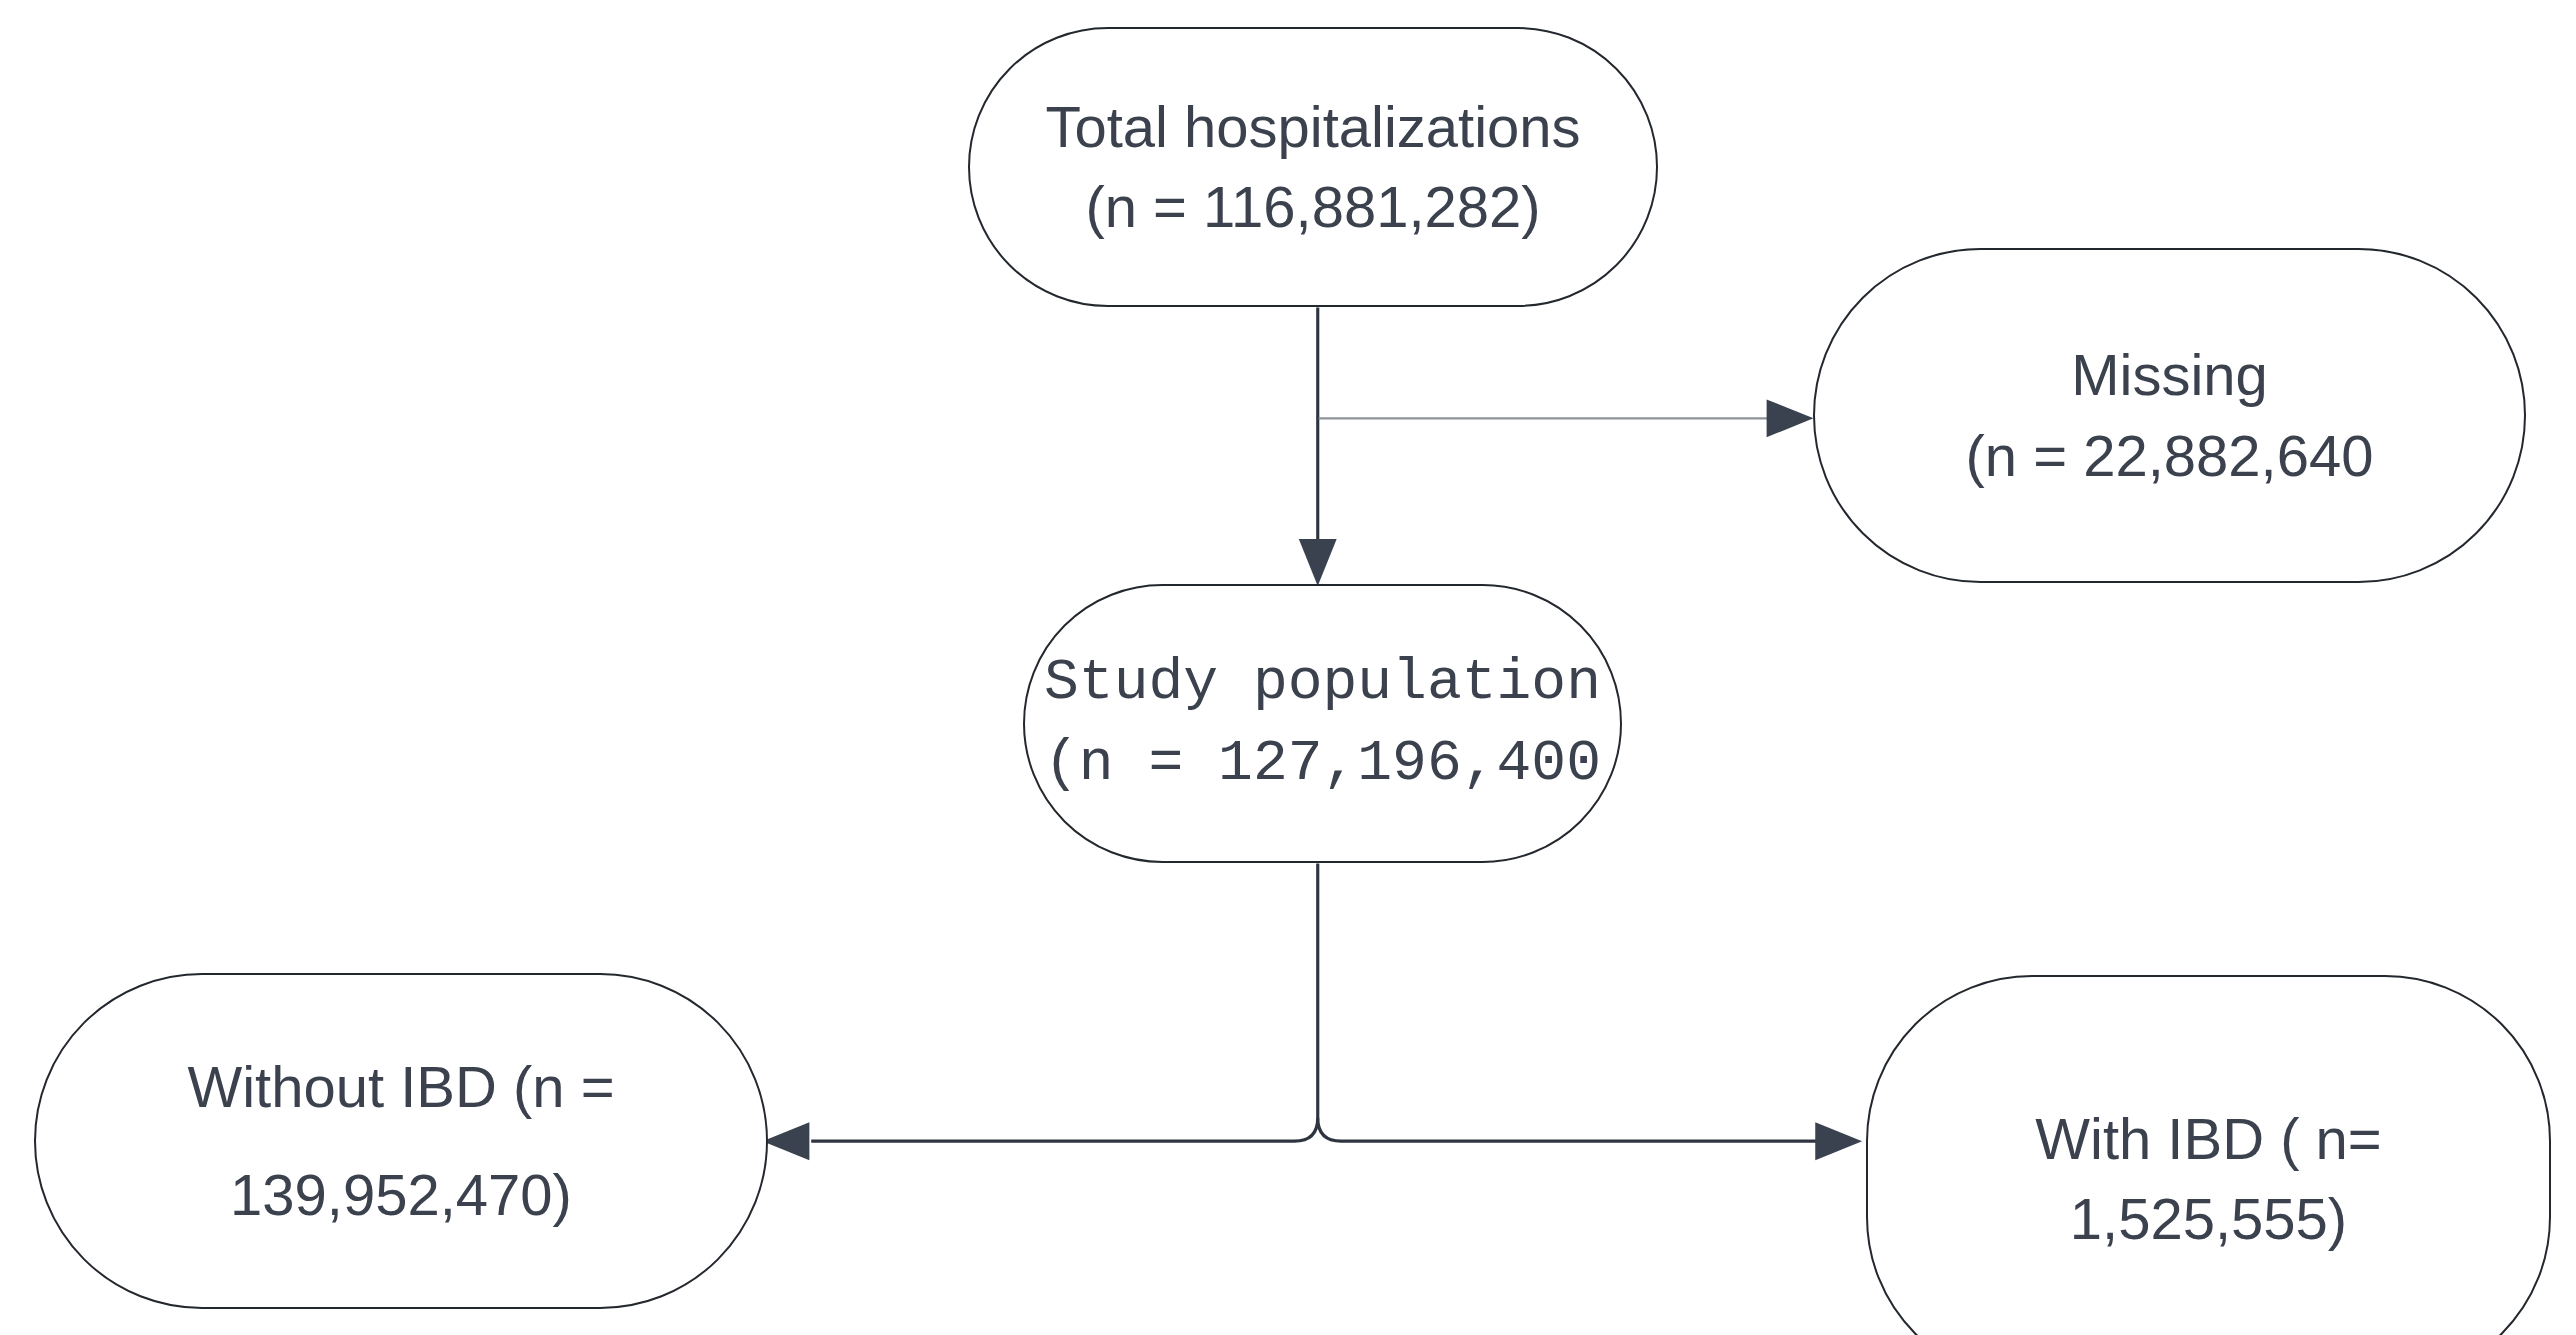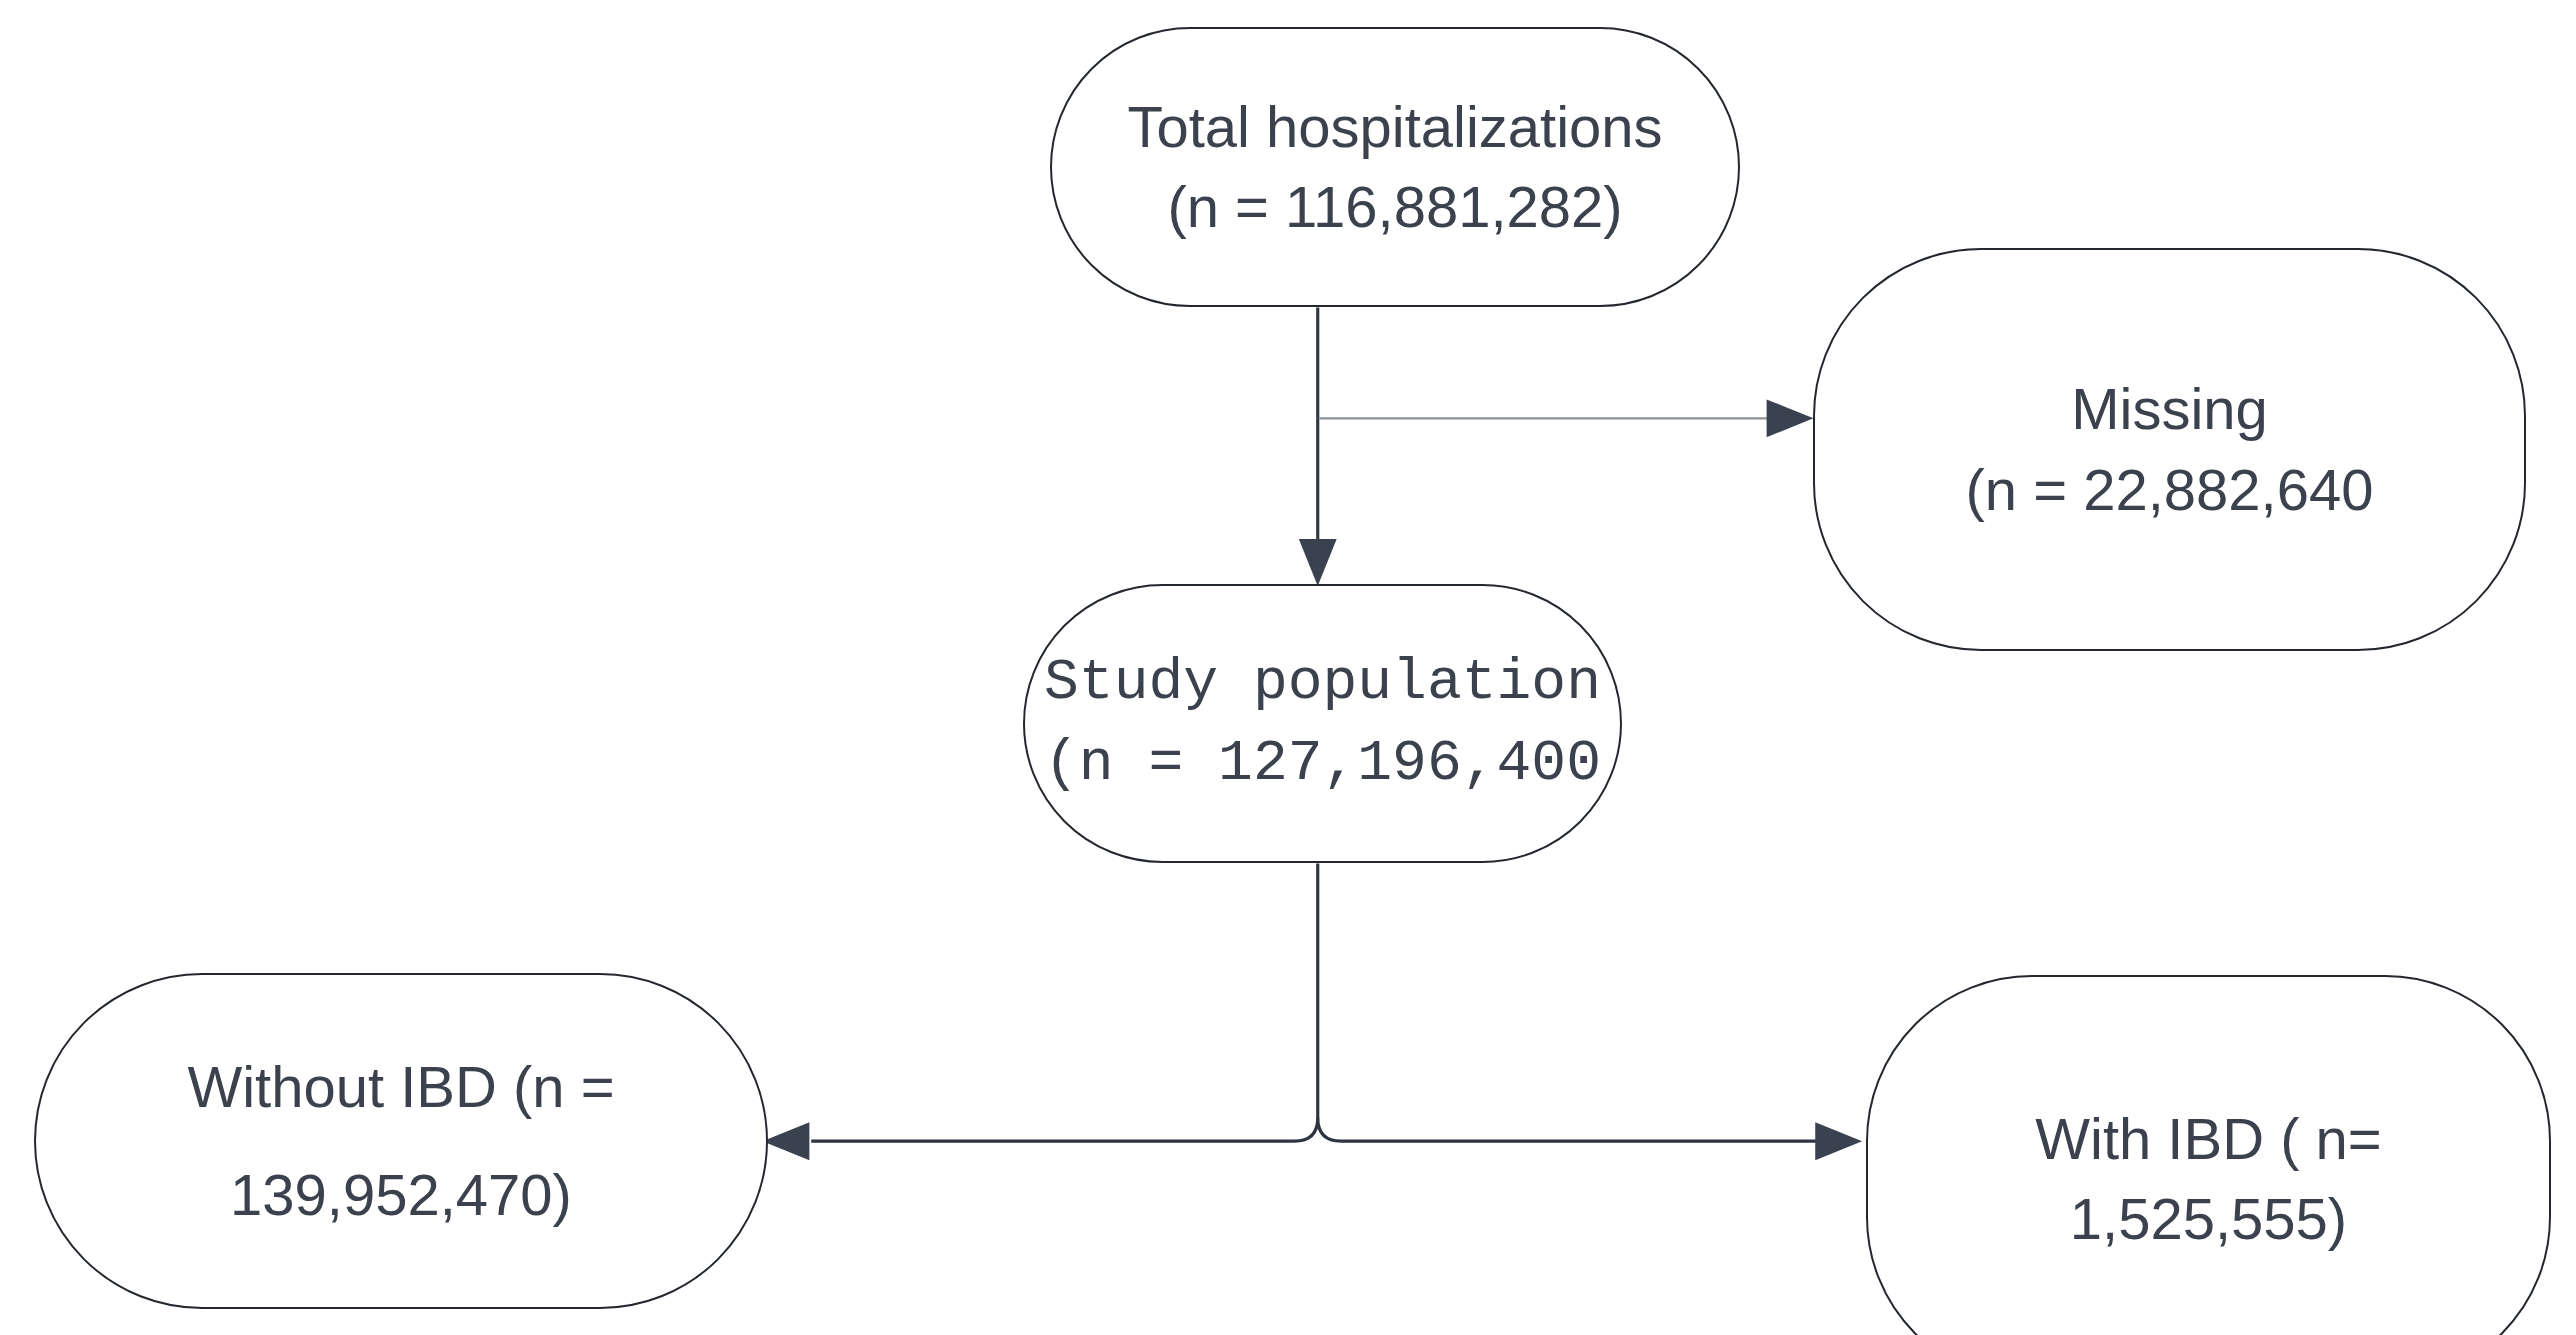--- a/index.html
+++ b/index.html
@@ -34,22 +34,22 @@
     flex-direction:column;
     align-items:center;
     justify-content:center;
     text-align:center;
     color:var(--text);
     font-size:58px;
     line-height:1.38;
   }
   .node .ln{display:block;white-space:nowrap;}
   
-  #node-total   {left:1050px; top:27px;   width:690px; height:280px; border-radius:141px;}
-  #node-missing {left:1813px; top:248px;  width:713px; height:403px; border-radius:168px;}
+  #node-total   {left:968px; top:27px;   width:690px; height:280px; border-radius:141px;}
+  #node-missing {left:1813px; top:248px;  width:713px; height:335px; border-radius:168px;}
   #node-study   {left:1023px; top:584px;  width:599px; height:279px; border-radius:140px;font-family:Liberation Mono, monospace;}
   #node-without {left:34px;   top:973px; width:734px; height:336px; border-radius:169px;gap:28px;}
   #node-with    {left:1866px; top:975px; width:685px; height:408px; border-radius:166px;}
 </style>
 </head>
 <body>
 
 <div class="canvas">
 
   <svg class="connectors" viewBox="0 0 2858 1482" xmlns="http://www.w3.org/2000/svg" aria-hidden="true">

